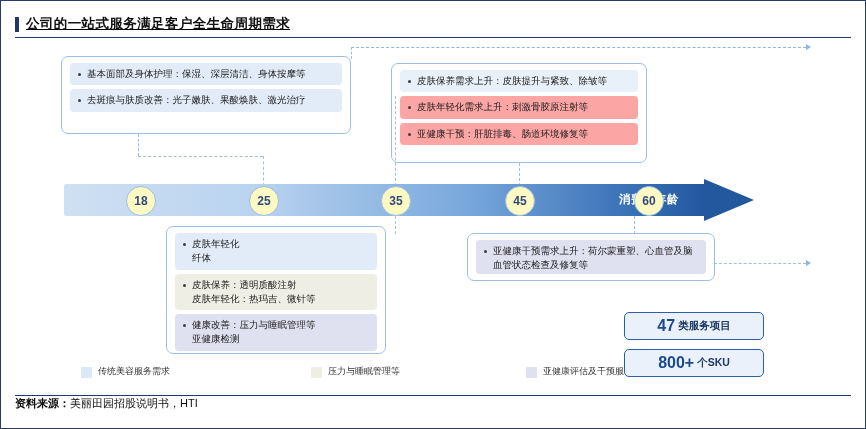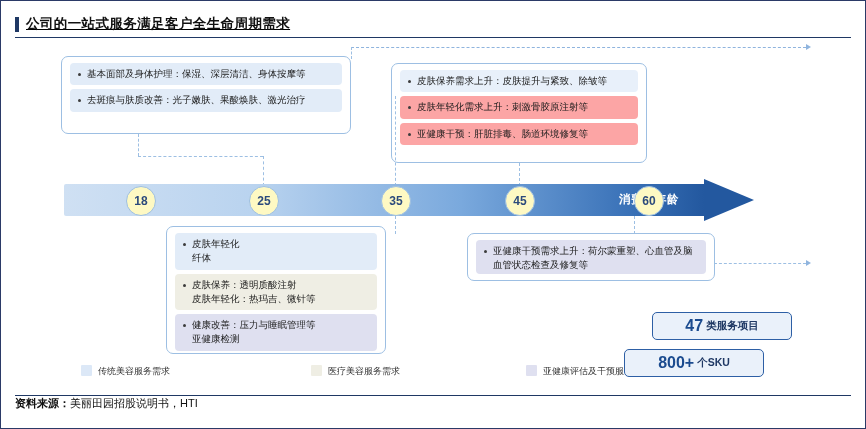--- a/index.html
+++ b/index.html
@@ -169,21 +169,21 @@
   
   .legend {
     position: absolute;
     left: 80px;
     top: 364px;
     width: 640px;
     display: flex;
     font-size: 9px;
     color: #333333;
   }
-  .legend-item { display: flex; align-items: flex-start; }
+  .legend-item { display: flex; align-items: flex-end; }
   .legend-swatch {
     width: 11px; height: 11px;
     margin-right: 6px;
     border-radius: 1px;
   }
 
   
   .stat {
     position: absolute;
     box-sizing: border-box;
@@ -296,29 +296,29 @@
     </div>
   </div>
 
   <div class="legend">
     <div class="legend-item" style="width:230px;">
       <span class="legend-swatch" style="background:#dce8f7;"></span>
       <span>传统美容服务需求</span>
     </div>
     <div class="legend-item" style="width:215px;">
       <span class="legend-swatch" style="background:#efeee4;"></span>
-      <span>医疗美容服务需求</span>
+      <span>压力与睡眠管理等</span>
     </div>
     <div class="legend-item">
       <span class="legend-swatch" style="background:#dfe0f0;"></span>
       <span>亚健康评估及干预服务需求</span>
     </div>
   </div>
 
-  <div class="stat" style="left:623px; top:311px; width:140px; height:28px;margin-left:28px;">
+  <div class="stat" style="left:623px; top:311px; width:140px; height:28px;">
     <span class="num">47</span>
     <span class="unit">类服务项目</span>
   </div>
   <div class="stat" style="left:623px; top:348px; width:140px; height:28px;">
     <span class="num">800+</span>
     <span class="unit">个SKU</span>
   </div>
 
   <div class="footer-bar">
     <div class="footer-text">

